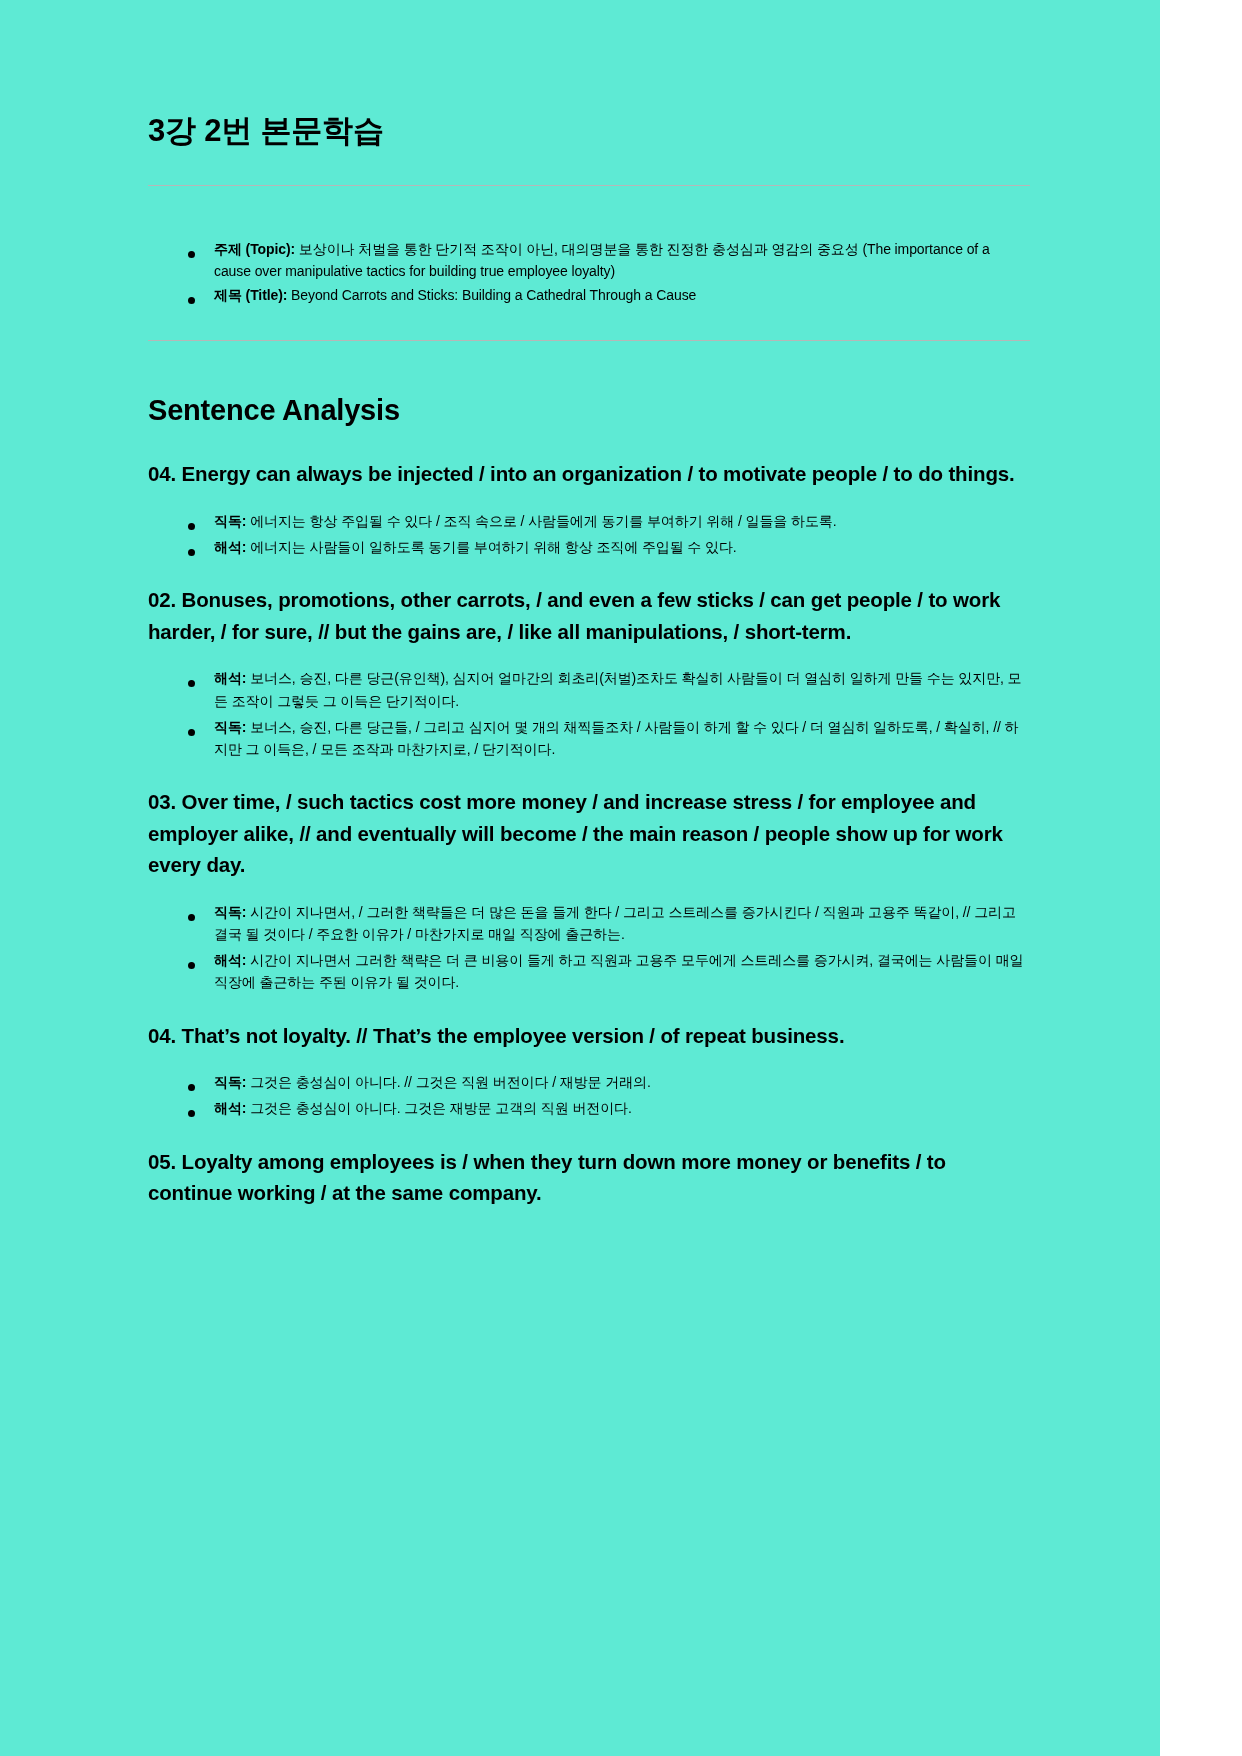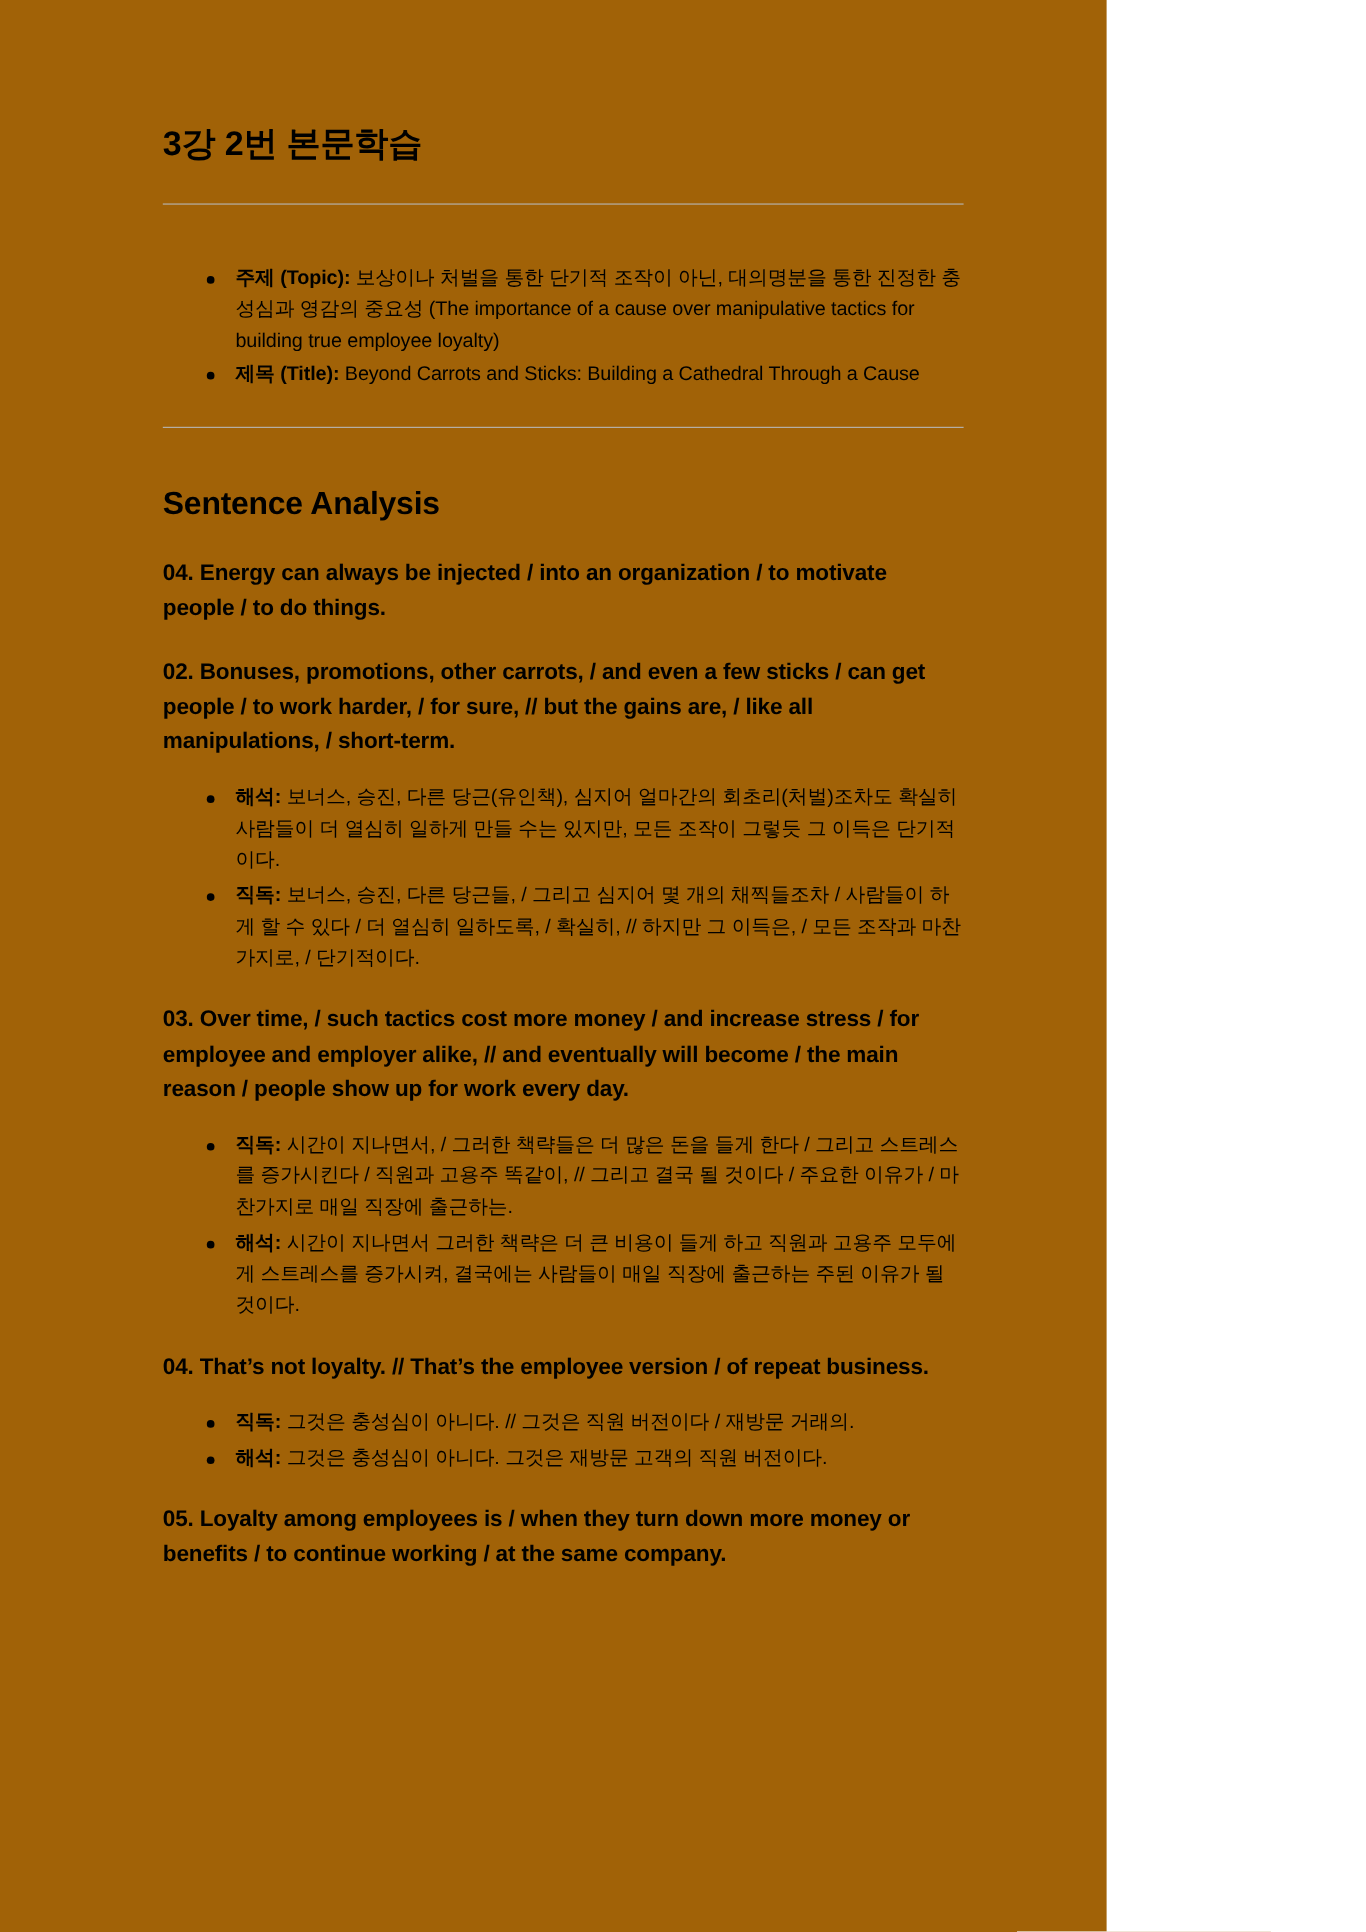--- a/index.html
+++ b/index.html
@@ -8,25 +8,25 @@
     background: #ffffff;
   }
   body {
     width: 1242px;
     min-height: 1756px;
     font-family: "Liberation Sans", "DejaVu Sans", sans-serif;
     color: #000000;
     -webkit-font-smoothing: antialiased;
   }
   .page {
-    width: 1006px;
+    width: 1160px;
     min-height: 1756px;
     box-sizing: border-box;
     padding: 112px 130px 60px 148px;
-    background: #a16207;
+    background: #5eead4;
   }
 
   
   .doc-title {
     font-size: 31px;
     font-weight: bold;
     letter-spacing: -0.2px;
     line-height: 1.25;
     margin: 0 0 34px 0;
   }
@@ -53,21 +53,21 @@
   
   ul.bullets {
     list-style: none;
     margin: 0;
     padding: 0;
   }
   ul.bullets > li {
     position: relative;
     padding-left: 66px;
     margin: 0 0 2px 0;
-    font-size: 18px;
+    font-size: 14px;
     line-height: 1.58;
     letter-spacing: -0.1px;
   }
   ul.bullets > li::before {
     content: "";
     position: absolute;
     left: 40px;
     top: 13px;
     width: 7px;
     height: 7px;
@@ -117,20 +117,28 @@
     </ul>
   </section>
 
   <hr class="rule mid-rule">
 
   <section>
     <h2 class="section-heading">Sentence Analysis</h2>
 
     <div class="sentence-block">
       <p class="sentence-en">04. Energy can always be injected / into an organization / to motivate people / to do things.</p>
+      <ul class="bullets">
+        <li>
+          <span class="lbl">직독:</span><span> 에너지는 항상 주입될 수 있다 / 조직 속으로 / 사람들에게 동기를 부여하기 위해 / 일들을 하도록.</span>
+        </li>
+        <li>
+          <span class="lbl">해석:</span><span> 에너지는 사람들이 일하도록 동기를 부여하기 위해 항상 조직에 주입될 수 있다.</span>
+        </li>
+      </ul>
     </div>
 
     <div class="sentence-block">
       <p class="sentence-en">02. Bonuses, promotions, other carrots, / and even a few sticks / can get people / to work harder, / for sure, // but the gains are, / like all manipulations, / short-term.</p>
       <ul class="bullets">
         <li>
           <span class="lbl">해석:</span><span> 보너스, 승진, 다른 당근(유인책), 심지어 얼마간의 회초리(처벌)조차도 확실히 사람들이 더 열심히 일하게 만들 수는 있지만, 모든 조작이 그렇듯 그 이득은 단기적이다.</span>
         </li>
         <li>
           <span class="lbl">직독:</span><span> 보너스, 승진, 다른 당근들, / 그리고 심지어 몇 개의 채찍들조차 / 사람들이 하게 할 수 있다 / 더 열심히 일하도록, / 확실히, // 하지만 그 이득은, / 모든 조작과 마찬가지로, / 단기적이다.</span>

